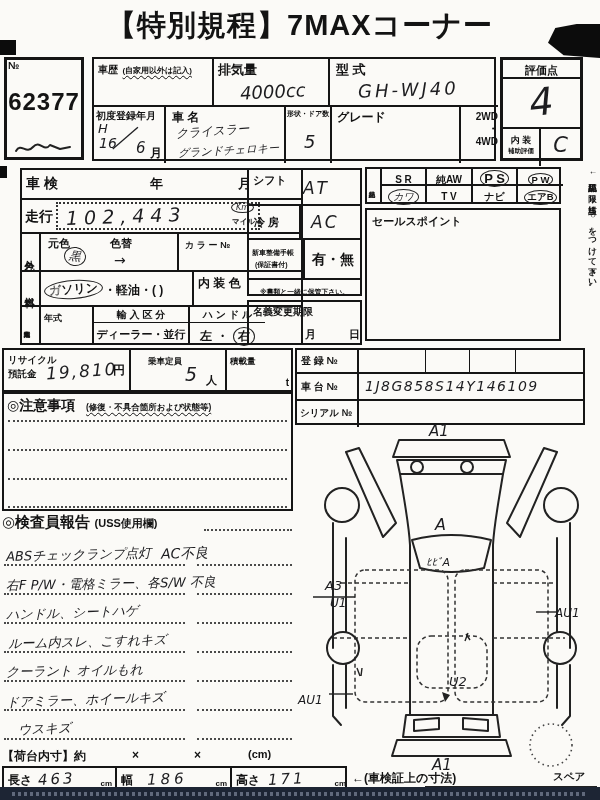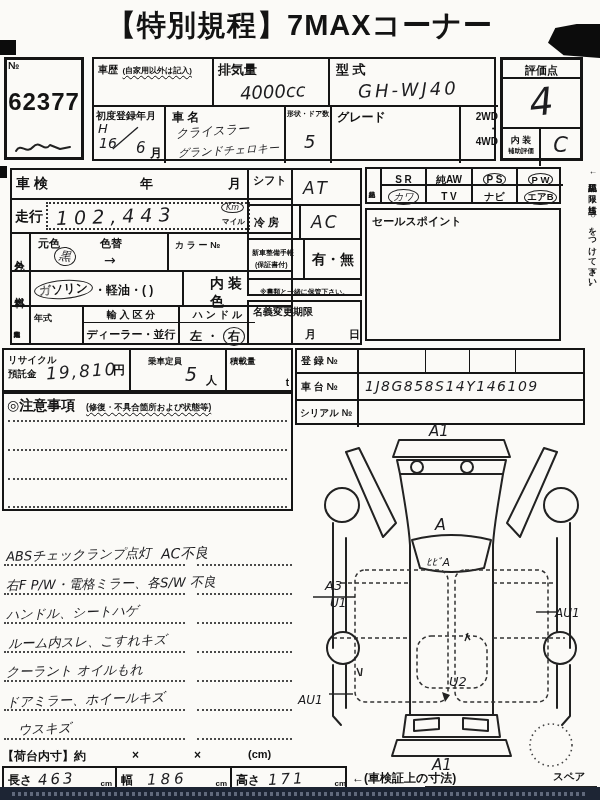--- a/index.html
+++ b/index.html
@@ -90,21 +90,21 @@
     <div class="hw" style="position:absolute;left:0;right:0;top:20px;text-align:center;font-size:38px;transform:rotate(-6deg);">4</div>
     <div class="cell bt" style="left:0;top:67px;width:100%;height:37px;padding-left:33px;">
       <div class="cell br" style="left:0;top:0;width:38px;height:37px;text-align:center;">
         <div class="lbl" style="font-size:9px;margin-top:5px;">内 装</div>
         <div class="lbl" style="font-size:6.5px;">補助評価</div>
       </div>
       <div class="hw" style="position:absolute;left:38px;right:0;top:4px;text-align:center;font-size:21px;">C</div>
     </div>
   </div>
 
-  <div class="box" style="left:10px;top:168px;width:283px;height:177px;">
+  <div class="box" style="left:20px;top:168px;width:283px;height:177px;">
     <div class="cell bb" style="left:0;top:0;width:100%;height:30px;">
       <span class="lbl" style="position:absolute;left:4px;top:5px;font-size:14px;letter-spacing:4px;">車検</span>
       <span class="lbl" style="position:absolute;left:128px;top:5px;font-size:13px;">年</span>
       <span class="lbl" style="position:absolute;left:216px;top:5px;font-size:13px;">月</span>
     </div>
     <div class="cell bb" style="left:0;top:30px;width:100%;height:34px;">
       <span class="lbl" style="position:absolute;left:3px;top:8px;font-size:14px;">走行</span>
       <div class="abs" style="left:34px;top:2px;width:204px;height:28px;border:2px dotted #333;box-sizing:border-box;">
         <span class="hw" style="position:absolute;left:8px;top:1px;font-size:19px;letter-spacing:6px;transform:rotate(-2deg);">102,443</span>
         <span class="hw circ" style="position:absolute;right:4px;top:-2px;font-size:8px;">Km</span>
@@ -119,21 +119,21 @@
       <span class="hw" style="position:absolute;left:92px;top:18px;font-size:14px;">→</span>
       <div class="cell bl" style="left:155px;top:0;width:88px;height:38px;">
         <span class="lbl" style="font-size:9px;margin:4px 0 0 6px;display:inline-block;">カ ラ ー №</span>
       </div>
     </div>
     <div class="cell bb" style="left:0;top:102px;width:100%;height:35px;">
       <div class="cell br vtext lbl" style="left:0;top:0;width:19px;height:35px;font-size:10px;text-align:center;">燃料</div>
       <span class="lbl circ" style="position:absolute;left:22px;top:8px;font-size:12px;transform:rotate(-4deg);border-width:1.8px;">ガソリン</span>
       <span class="lbl" style="position:absolute;left:82px;top:10px;font-size:12px;">・軽油・(      )</span>
       <div class="cell bl" style="left:170px;top:0;width:73px;height:35px;">
-        <span class="lbl" style="font-size:14px;margin:3px 0 0 26px;display:inline-block;">内 装 色</span>
+        <span class="lbl" style="font-size:12px;margin:3px 0 0 4px;display:inline-block;">内 装 色</span>
       </div>
     </div>
     <div class="cell" style="left:0;top:137px;width:100%;height:38px;">
       <div class="cell br vtext lbl" style="left:0;top:0;width:19px;height:38px;font-size:6.5px;text-align:center;letter-spacing:0;">輸入車用</div>
       <div class="cell br" style="left:19px;top:0;width:53px;height:38px;">
         <span class="lbl" style="font-size:9px;margin:2px 0 0 3px;display:inline-block;">年式</span>
       </div>
       <div class="cell br" style="left:72px;top:0;width:96px;height:38px;text-align:center;">
         <div class="lbl" style="font-size:10px;margin-top:1px;border-bottom:1.5px solid #151515;">輸 入 区 分</div>
         <div class="lbl" style="font-size:11px;margin-top:4px;white-space:nowrap;">ディーラー・並行</div>
@@ -175,21 +175,21 @@
     <div class="lbl" style="font-size:10px;margin:3px 0 0 4px;">名義変更期限</div>
     <span class="lbl" style="position:absolute;left:56px;top:25px;font-size:11px;">月</span>
     <span class="lbl" style="position:absolute;left:100px;top:25px;font-size:11px;">日</span>
   </div>
 
   <div class="box" style="left:365px;top:167px;width:196px;height:37px;border-width:2px;">
     <div class="cell br vtext lbl" style="left:0;top:0;width:15px;height:33px;font-size:6.5px;text-align:center;letter-spacing:0;">純正品</div>
     <div class="cell bb" style="left:15px;top:0;width:181px;height:16.5px;">
       <div class="cell br" style="left:0;top:0;width:45px;height:16.5px;text-align:center;"><span class="lbl" style="font-size:10px;">S R</span></div>
       <div class="cell br" style="left:45px;top:0;width:46px;height:16.5px;text-align:center;"><span class="lbl" style="font-size:10px;">純AW</span></div>
-      <div class="cell br" style="left:91px;top:0;width:45px;height:16.5px;text-align:center;"><span class="lbl circ" style="font-size:10px;border-width:1.5px;padding:0 3px;">P S</span></div>
+      <div class="cell br" style="left:91px;top:0;width:45px;height:16.5px;text-align:center;"><span class="lbl circ" style="font-size:13px;border-width:1.5px;padding:0 3px;">P S</span></div>
       <div class="cell" style="left:136px;top:0;width:45px;height:16.5px;text-align:center;"><span class="lbl circ" style="font-size:9.5px;border-width:1.5px;padding:0 3px;">P W</span></div>
     </div>
     <div class="cell" style="left:15px;top:16.5px;width:181px;height:16.5px;">
       <div class="cell br" style="left:0;top:0;width:45px;height:16.5px;text-align:center;"><span class="hw circ" style="font-size:10px;border-width:1.5px;padding:0 4px;">カワ</span></div>
       <div class="cell br" style="left:45px;top:0;width:46px;height:16.5px;text-align:center;"><span class="lbl" style="font-size:10px;">T V</span></div>
       <div class="cell br" style="left:91px;top:0;width:45px;height:16.5px;text-align:center;"><span class="lbl" style="font-size:10px;">ナビ</span></div>
       <div class="cell" style="left:136px;top:0;width:45px;height:16.5px;text-align:center;"><span class="lbl circ" style="font-size:9.5px;border-width:1.5px;padding:0 2px;">エアB</span></div>
     </div>
   </div>
 
@@ -235,20 +235,25 @@
 
   <div class="box" style="left:2px;top:392px;width:291px;height:119px;">
     <span class="lbl" style="position:absolute;left:3px;top:3px;font-size:14px;">◎注意事項</span>
     <span class="lbl wavy" style="position:absolute;left:82px;top:8px;font-size:8.5px;">(修復・不具合箇所および状態等)</span>
     <div class="dotline" style="left:4px;right:4px;top:26px;"></div>
     <div class="dotline" style="left:4px;right:4px;top:55px;"></div>
     <div class="dotline" style="left:4px;right:4px;top:84px;"></div>
     <div class="dotline" style="left:4px;right:4px;top:112px;"></div>
   </div>
 
+  <div class="abs" style="left:2px;top:513px;width:292px;">
+    <span class="lbl" style="font-size:15px;">◎検査員報告</span>
+    <span class="lbl" style="font-size:11px;">(USS使用欄)</span>
+    <div class="dotline" style="left:202px;width:88px;top:16px;"></div>
+  </div>
   <div class="abs" style="left:4px;top:537px;width:288px;">
     <div style="position:relative;height:29px;">
       <div class="dotline" style="left:0;width:63%;bottom:0;"></div>
       <div class="dotline" style="left:67%;right:0;bottom:0;"></div>
       <span class="hw" style="position:absolute;left:2px;bottom:2px;font-size:13px;transform:rotate(-1.5deg);">ABSチェックランプ点灯</span>
       <span class="hw" style="position:absolute;left:157px;bottom:3px;font-size:14px;transform:rotate(-2deg);">AC不良</span>
     </div>
     <div style="position:relative;height:29px;">
       <div class="dotline" style="left:0;width:63%;bottom:0;"></div>
       <div class="dotline" style="left:67%;right:0;bottom:0;"></div>

